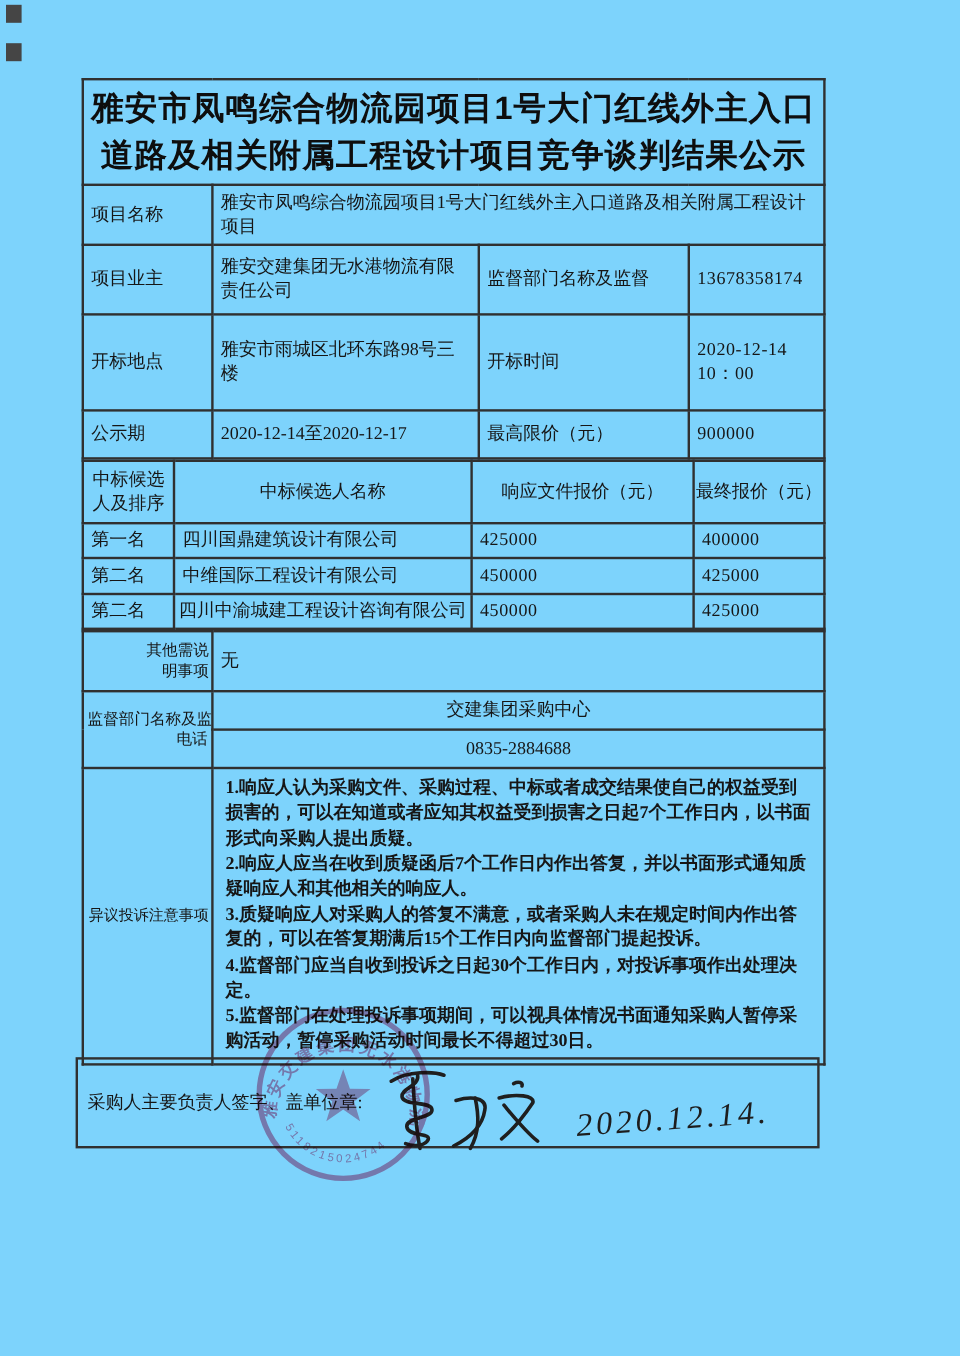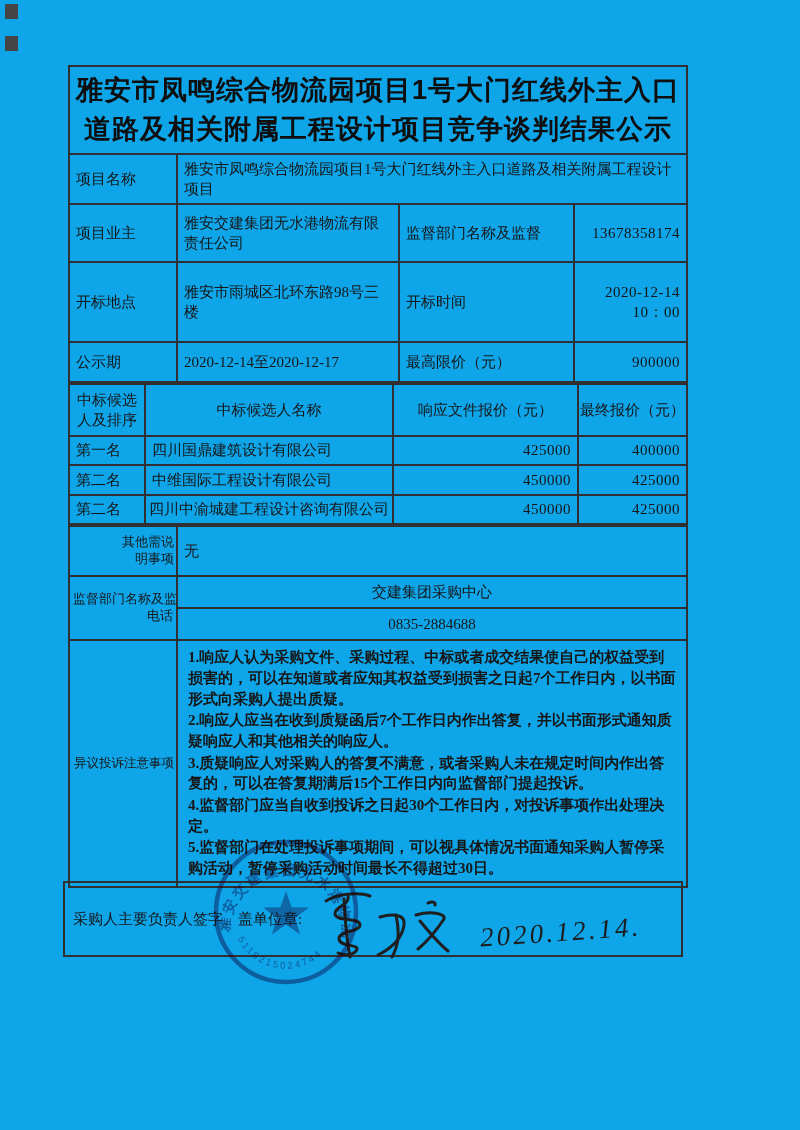--- a/index.html
+++ b/index.html
@@ -1,34 +1,34 @@
 <!DOCTYPE html>
 <html><head>
 <meta charset="utf-8">
 <style>
   html,body{margin:0;padding:0;background:#e9e9e9;}
   .sheet{
-    position:relative;width:800px;height:1130px;background:#0ea5e9;
+    position:relative;width:800px;height:1130px;background:#7dd3fc;
     font-family:"Liberation Serif","DejaVu Serif",serif;color:#161616;
     overflow:hidden;margin:0 auto;
   }
   .scan-mark{position:absolute;background:#454545;}
   .tables{position:absolute;left:68px;top:65px;width:618px;}
   table{border-collapse:collapse;table-layout:fixed;width:618px;}
   td{
     border:2px solid #303030;font-size:15px;line-height:1.38;
     padding:2px 6px;vertical-align:middle;color:#161616;overflow:hidden;
   }
   .title-cell{
     font-family:"Liberation Sans","DejaVu Sans",sans-serif;font-weight:bold;
     font-size:27px;line-height:1.45;text-align:center;letter-spacing:1px;
     padding:4px 2px;color:#0e0e0e;
   }
   .c{text-align:center;}
-  .num{text-align:right;letter-spacing:.5px;}
+  .num{text-align:left;letter-spacing:.5px;}
   .small-label{font-size:13px;line-height:1.3;margin-left:30px;}
   .nowrap{white-space:nowrap;text-align:right;}
   .obj-items div{margin:0 0 1px 0;font-weight:bold;}
   tr.h85{height:85px;} tr.h50{height:50px;} tr.h58{height:58px;}
   tr.h70{height:80px;} tr.h40{height:40px;} tr.h52{height:52px;}
   tr.h29{height:29px;} tr.h30{height:30px;}
   tr.h32{height:32px;} tr.h240{height:240px;}
   .sign-box{
     position:absolute;left:63px;top:881px;width:616px;height:72px;
     border:2px solid #303030;background:transparent;

